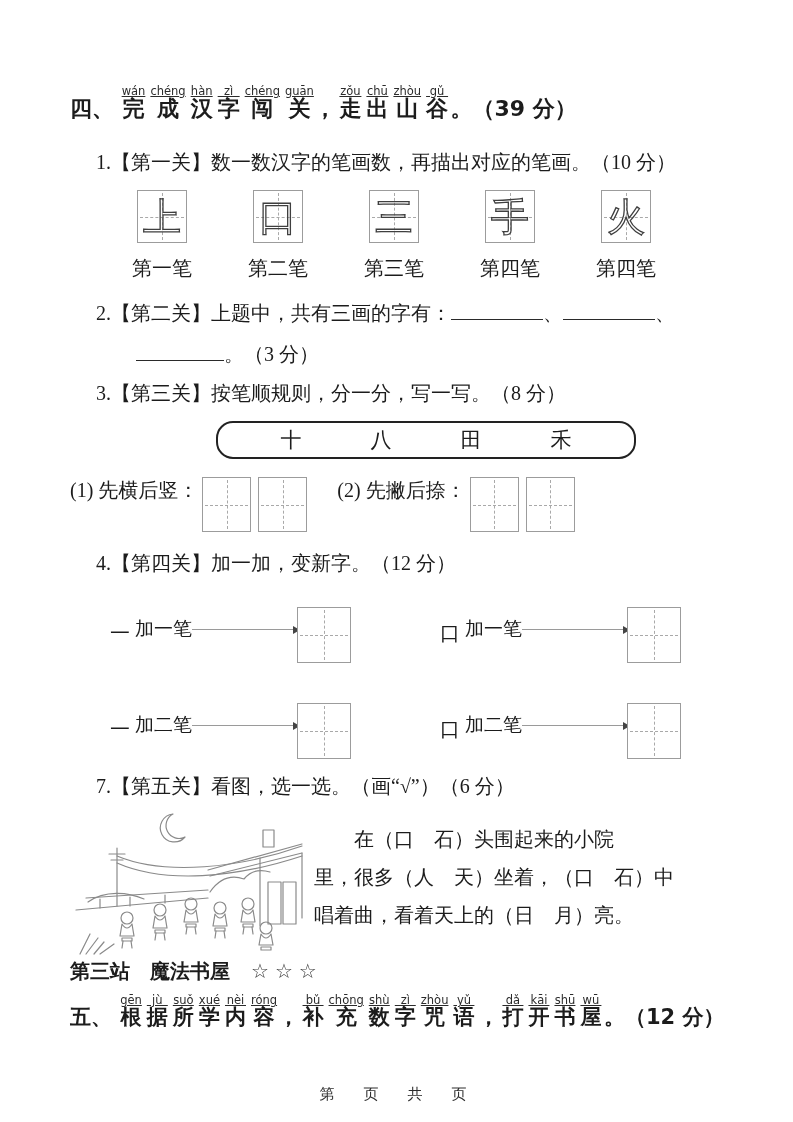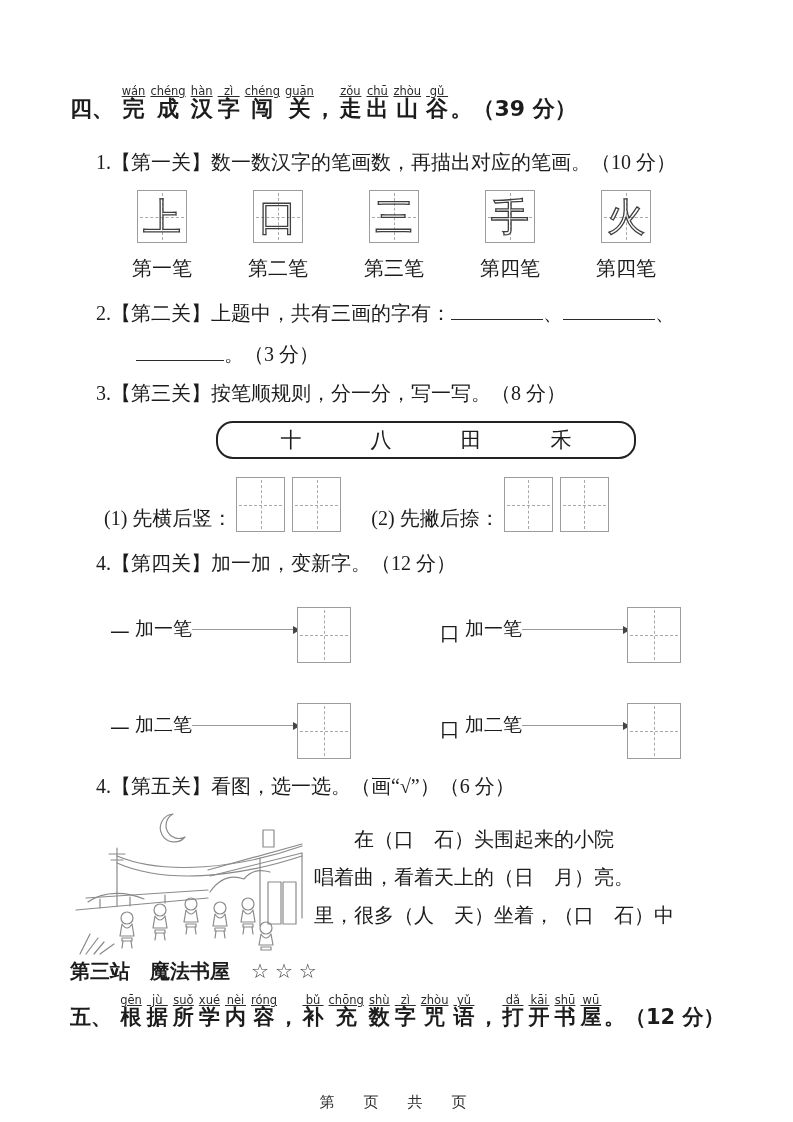--- a/index.html
+++ b/index.html
@@ -82,21 +82,21 @@
   
   .bank-box {
     margin:14px 0 0 146px;
     width:360px; height:34px;
     border:2px solid #222;
     border-radius:17px;
     display:flex; align-items:center; justify-content:space-around;
     font-size:21px;
     padding:0 28px;
   }
-  .q3-row { display:flex; align-items:flex-end; margin-top:18px; margin-left:34px; }
+  .q3-row { display:flex; align-items:flex-start; margin-top:18px; }
   .q3-rule { font-size:20px; white-space:nowrap; }
   .tz-sm { width:49px; height:55px; }
   .pair { display:flex; gap:7px; margin-left:4px; }
   .q3-gap { width:30px; }
 
   
   .q4-grid {
     display:grid; grid-template-columns: 330px 1fr;
     row-gap:20px; margin-top:10px; margin-left:40px;
   }
@@ -125,21 +125,21 @@
   
   .station {
     margin-top:2px; text-align:left;
     font-family:"DejaVu Sans","Liberation Sans",sans-serif;
     font-weight:bold; font-size:20px;
   }
   .station .stars { font-weight:normal; color:#3d3d3d; margin-left:14px; letter-spacing:6px; }
 
   
   .footer {
-    position:absolute; left:0; right:0; bottom:10px;
+    position:absolute; left:0; right:0; bottom:18px;
     text-align:center;
     font-family:Liberation Mono, monospace;
     font-size:15px; color:#2e2e2e; letter-spacing:7px;
   }
 
   .illu svg { stroke:#8a8a8a; fill:none; stroke-width:1.2; stroke-linecap:round; stroke-linejoin:round; }
 </style>
 </head>
 <body>
 
@@ -244,21 +244,21 @@
     <div class="combo">
       <span class="base">口</span>
       <span class="arrow-col">
         <span class="op-label">加二笔</span>
         <span class="arrow"></span>
       </span>
       <span class="tz"></span>
     </div>
   </div>
 
-  <div class="item-heading indent" style="margin-top:14px">4.【第五关】看图，选一选。（画“√”）（6 分）</div>
+  <div class="item-heading indent" style="margin-top:14px">7.【第五关】看图，选一选。（画“√”）（6 分）</div>
 
   <div class="q5-wrap">
     <div class="illu">
       <svg viewBox="0 0 238 150" width="238" height="150" aria-hidden="true">
 
         <path d="M103,8 a14,14 0 1,0 12,23 a11,11 0 1,1 -12,-23 z"></path>
 
         <line x1="47" y1="42" x2="47" y2="100"></line>
         <line x1="39" y1="48" x2="55" y2="48"></line>
         <line x1="41" y1="54" x2="53" y2="54"></line>
@@ -312,22 +312,22 @@
           <circle cx="196" cy="122" r="6"></circle>
             <path d="M191,128 q5,8 10,0 l2,11 h-14 z"></path>
             <rect x="191" y="141" width="10" height="3"></rect>
         </g>
 
         <path d="M10,148 L20,128 M16,148 L28,132 M24,148 L34,136 M30,148 L44,138"></path>
       </svg>
     </div>
     <div class="q5-text">
       <div class="first">在（口　石）头围起来的小院</div>
+      <div>里，很多（人　天）坐着，（口　石）中</div>
       <div>唱着曲，看着天上的（日　月）亮。</div>
-      <div>里，很多（人　天）坐着，（口　石）中</div>
     </div>
   </div>
 
   <div class="station">
     <span>第三站　魔法书屋</span>
     <span class="stars">☆☆☆</span>
   </div>
 
   <div class="sec-title" style="margin-top:10px; font-size:21px">
     <span class="sec-num">五、</span><span><ruby>根<rt>gēn</rt></ruby><ruby>据<rt>jù</rt></ruby><ruby>所<rt>suǒ</rt></ruby><ruby>学<rt>xué</rt></ruby><ruby>内<rt>nèi</rt></ruby><ruby>容<rt>róng</rt></ruby><span class="no-ruby">，</span><ruby>补<rt>bǔ</rt></ruby><ruby>充<rt>chōng</rt></ruby><ruby>数<rt>shù</rt></ruby><ruby>字<rt>zì</rt></ruby><ruby>咒<rt>zhòu</rt></ruby><ruby>语<rt>yǔ</rt></ruby><span class="no-ruby">，</span><ruby>打<rt>dǎ</rt></ruby><ruby>开<rt>kāi</rt></ruby><ruby>书<rt>shū</rt></ruby><ruby>屋<rt>wū</rt></ruby></span><span>。（12 分）</span>

